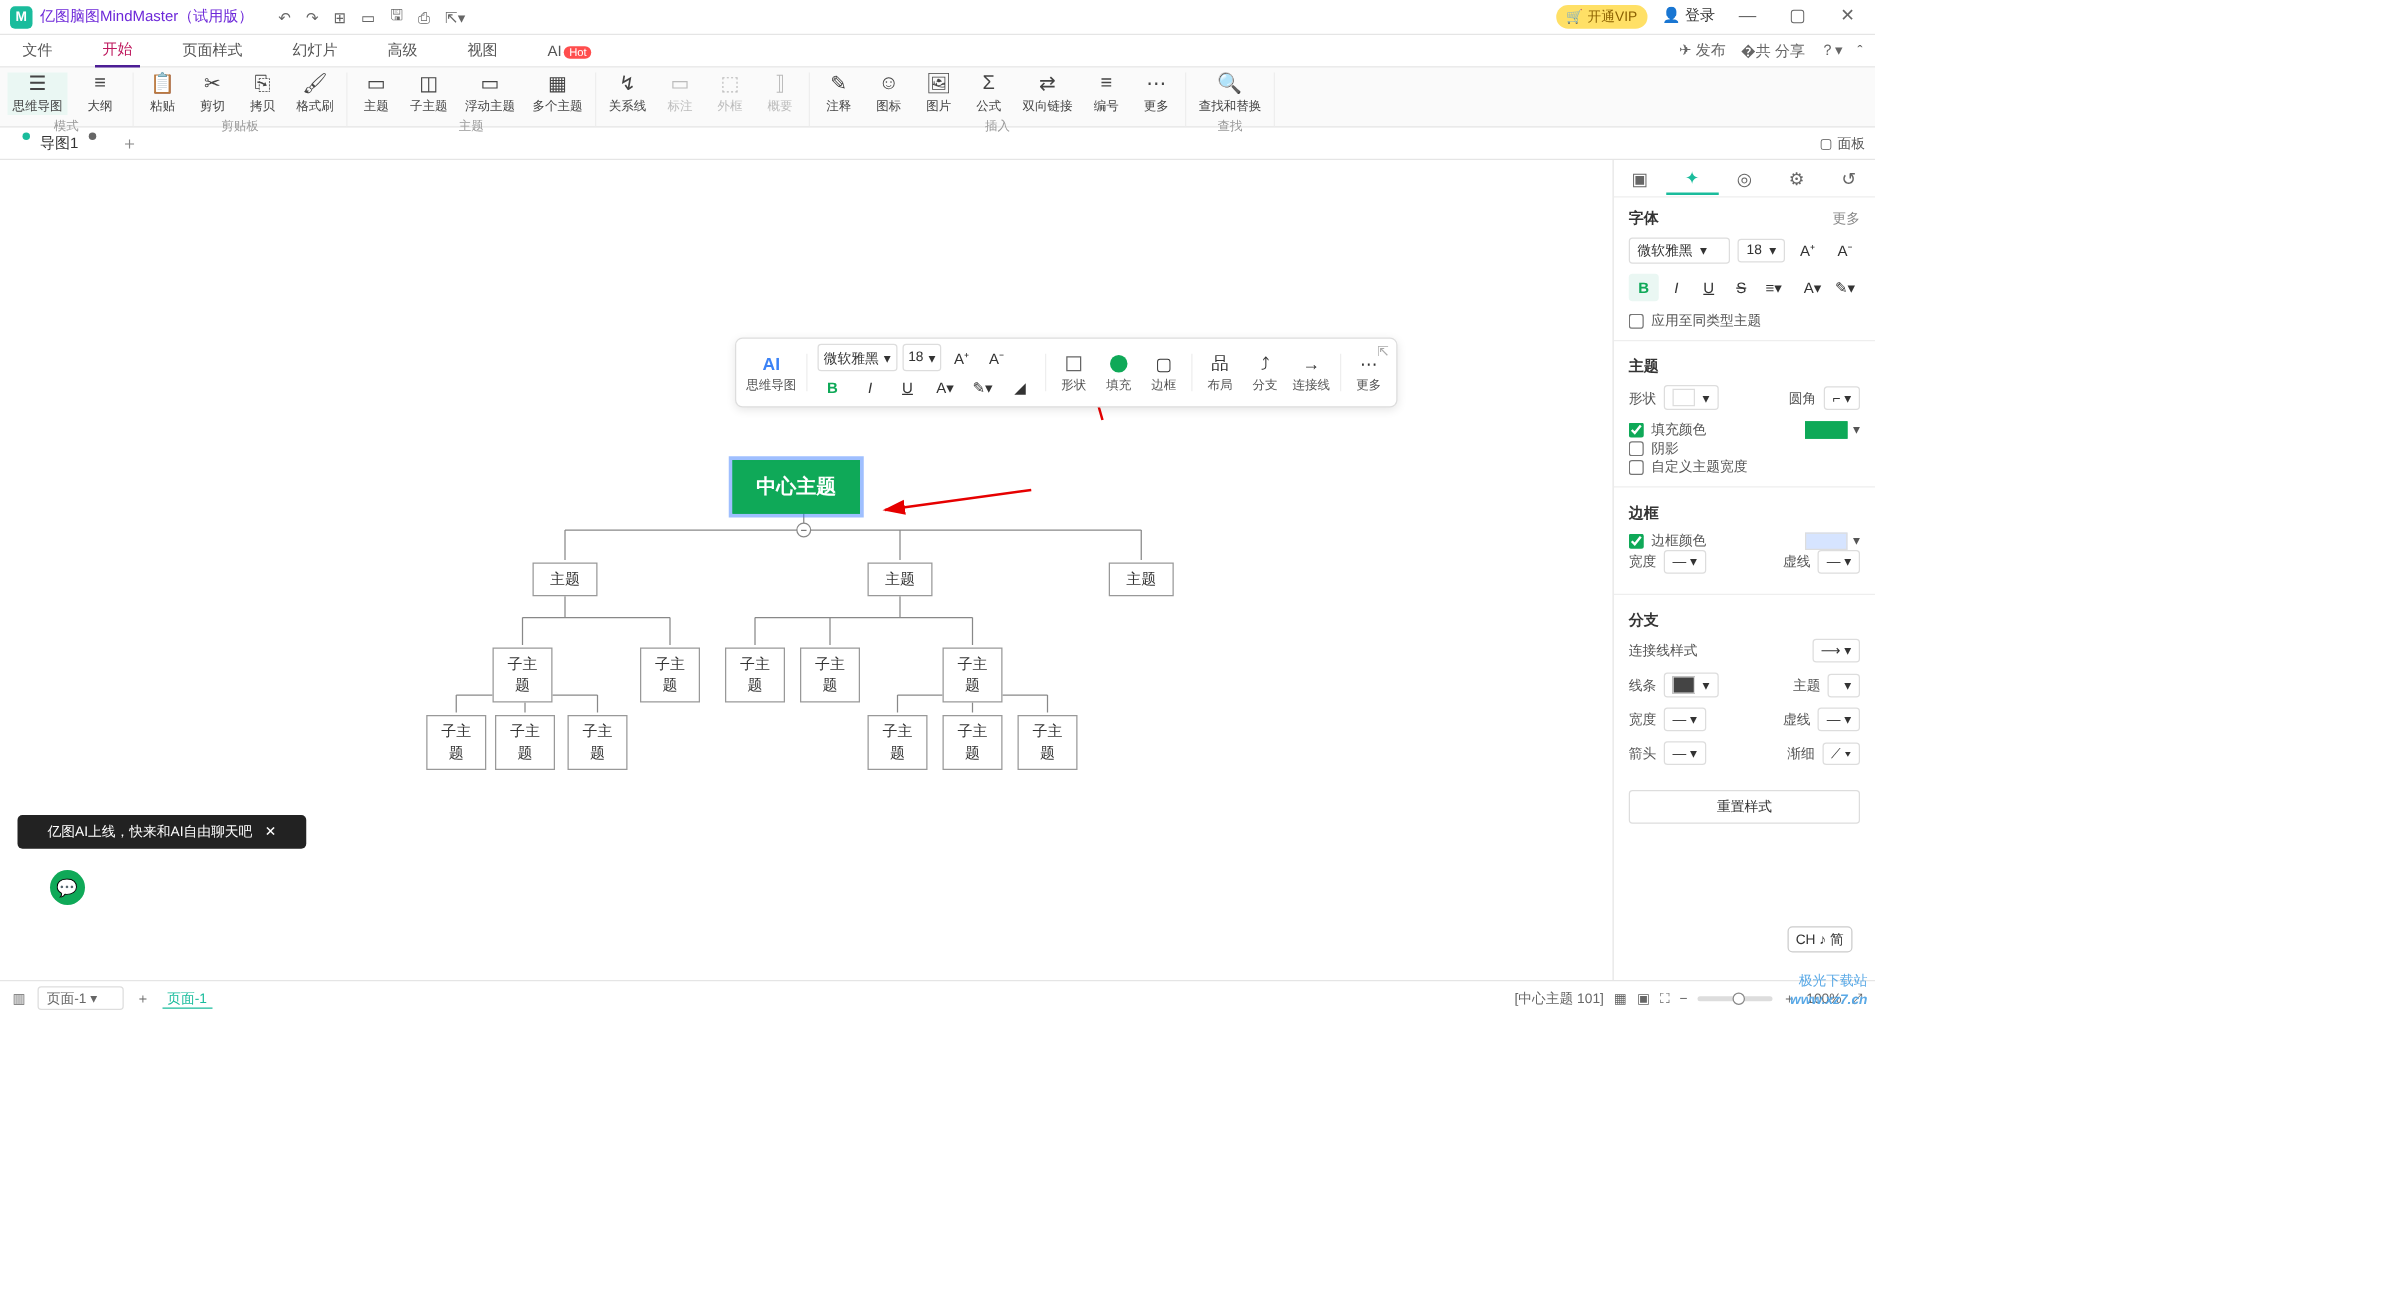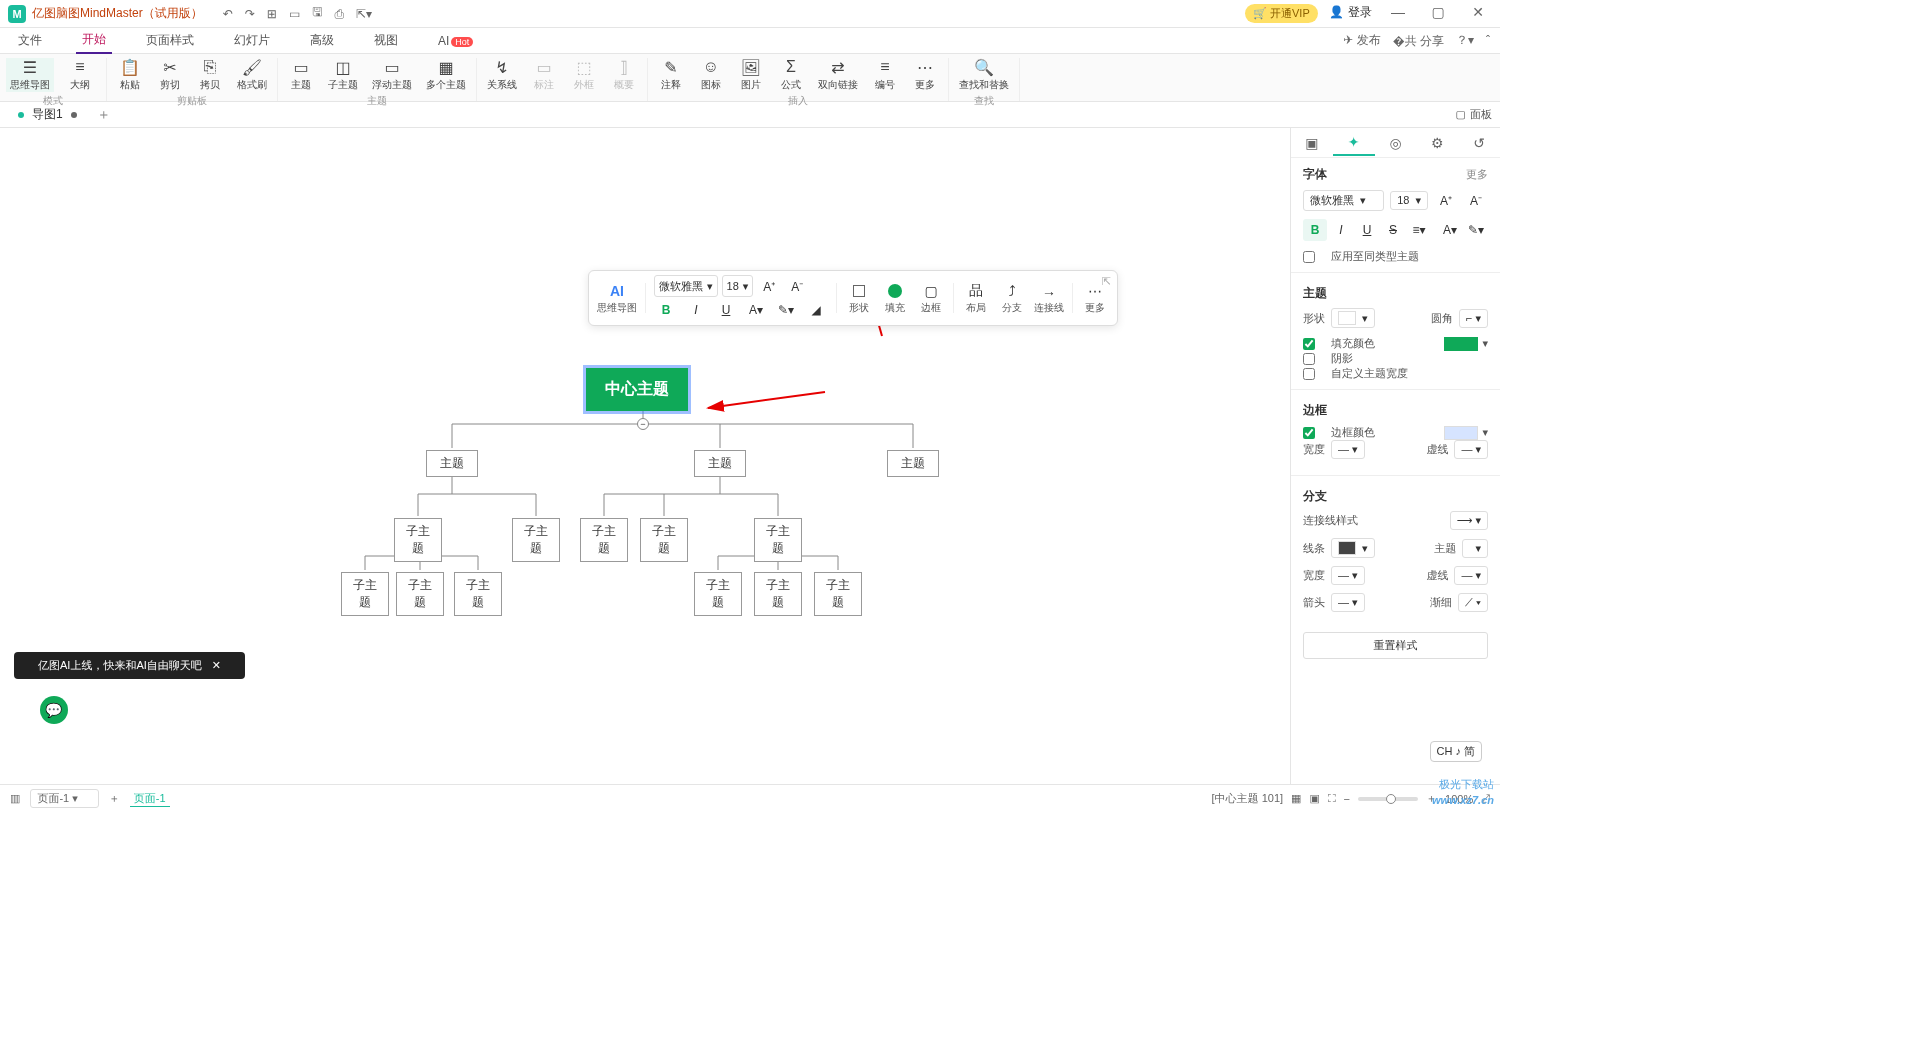--- a/index.html
+++ b/index.html
@@ -1,21 +1,21 @@
 <!DOCTYPE html>
 <html><head>
 <meta charset="utf-8">
 <style>
 * { margin: 0; padding: 0; box-sizing: border-box; font-family: "Microsoft YaHei", "微软雅黑", sans-serif; }
 body { width: 1500px; height: 812px; background: #fff; overflow: hidden; font-size: 12px; color: #333; position: relative; }
 
 
 .titlebar { height: 28px; display: flex; align-items: center; padding: 0 8px; border-bottom: 1px solid #e5e5e5; }
 .titlebar .logo { width: 18px; height: 18px; background: #1abc9c; border-radius: 4px; margin-right: 6px; display:flex;align-items:center;justify-content:center;color:#fff;font-weight:bold;font-size:11px;}
-.titlebar .apptitle { font-size: 12px; color: #c2410c; }
+.titlebar .apptitle { font-size: 12px; color: #6d28d9; }
 .titlebar .qat { display: flex; align-items: center; margin-left: 20px; gap: 12px; color: #666; }
 .titlebar .qat span { cursor: pointer; }
 .titlebar .spacer { flex: 1; }
 .titlebar .right { display: flex; align-items: flex-start; gap: 12px; }
 .vip { background: #ffe066; border-radius: 10px; padding: 2px 8px; color: #8b6000; font-size: 11px; }
 .winbtn { width: 28px; text-align: center; color: #666; font-size: 14px; }
 
 
 .menutabs { height: 26px; display: flex; align-items: center; padding: 0 12px; gap: 28px; border-bottom: 1px solid #e5e5e5; position: relative;}
 .menutabs .tab { font-size: 12px; color: #555; padding: 4px 6px; cursor: pointer; }
@@ -30,21 +30,21 @@
 .rbtn { display:flex; flex-direction:column; align-items:center; justify-content:center; min-width:34px; padding: 0 4px; color:#444; cursor:pointer;}
 .rbtn .ic { font-size:16px; height:18px; display:flex; align-items:center; justify-content:center;}
 .rbtn .lb { font-size:10px; margin-top:2px; white-space:nowrap;}
 .rbtn.dis { color:#bbb;}
 .rgroup .gname { font-size:10px; color:#999; margin-top:2px;}
 .rgroup.first .rbtn { min-width: 40px;}
 .mode-active { background:#eaf7f3;}
 
 
 .doctabs { height: 26px; display:flex; align-items:center; padding-left:8px; border-bottom:1px solid #e5e5e5;}
-.doctab { display:flex; align-items:center; gap:8px; padding: 2px 10px; font-size:12px;}
+.doctab { display:flex; gap:8px; padding: 2px 10px; font-size:12px;}
 .doctab .dot { width:6px;height:6px;background:#1abc9c;border-radius:50%;}
 .doctab .mod { width:6px;height:6px;background:#666;border-radius:50%;}
 .addtab { margin-left:10px; color:#888; font-size:14px; cursor:pointer;}
 .doctabs .spacer{flex:1;}
 .panelbtn { margin-right:8px; color:#555; font-size:11px; display:flex; align-items:center; gap:4px;}
 
 
 .canvas-wrap { position:absolute; top:128px; left:0; right:210px; bottom:28px; background:#fff; }
 .canvas { position:relative; width:100%; height:100%; }
 
@@ -71,21 +71,21 @@
 .rp-tab { flex:1; text-align:center; color:#666; font-size:14px; cursor:pointer; padding:4px 0;}
 .rp-tab.active { color:#1abc9c; border-bottom:2px solid #1abc9c;}
 .rp-sec { padding: 8px 12px 4px;}
 .rp-head { display:flex; justify-content:space-between; align-items:center; font-size:12px; font-weight:bold; margin-bottom:6px;}
 .rp-row { display:flex; align-items:center; justify-content:space-between; margin-bottom:8px; gap:6px;}
 .rp-row label { font-size:11px; color:#555;}
 .fsel { display:flex; align-items:center; border:1px solid #ddd; padding:2px 6px; border-radius:3px; font-size:11px; gap:6px;}
 .btnrow { display:flex; gap:2px;}
 .ibtn { width:24px; height:22px; display:flex;align-items:center;justify-content:center; border-radius:3px; cursor:pointer; font-size:12px;}
 .ibtn.active { background:#eaf7f3; color:#0fa958;}
-.chk { display:flex; align-items:center; gap:16px; font-size:11px; color:#555;}
+.chk { display:flex; align-items:center; gap:6px; font-size:11px; color:#555;}
 .chk input{width:12px;height:12px;}
 .swatch { width:34px; height:14px; border:1px solid #ddd;}
 .swatch.green{ background:#0fa958; border-color:#0fa958;}
 .swatch.blue{ background:#d6e4ff;}
 .swatch.dark{ background:#444;}
 .swatch.white{ background:#fff;}
 hr { border:0; border-top:1px solid #eee; margin:4px 0;}
 .reset-btn { margin:8px 12px; padding:5px; text-align:center; border:1px solid #ddd; border-radius:3px; font-size:11px; cursor:pointer;}
 
 

